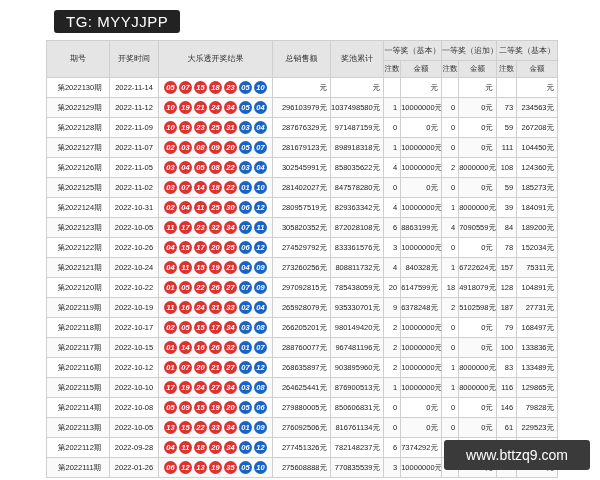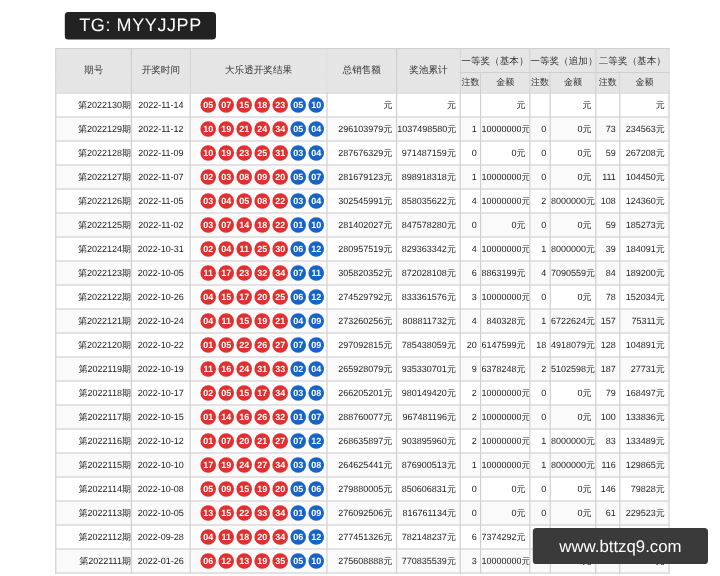--- a/index.html
+++ b/index.html
@@ -51,26 +51,26 @@
     overflow:hidden;
   }
   thead th{
     background:#e5e5e5;
     font-weight:normal;
     color:#333;
     font-size:8px;
     line-height:1.25;
   }
   thead th.sub{height:16px;font-size:7.5px;}
-  td.issue{text-align:right;padding-left:3px;font-size:7.5px;}
+  td.issue{text-align:center;padding-left:3px;font-size:7.5px;}
   td.date{font-size:7.5px;}
   td.money{text-align:right;padding-right:3px;}
   td.num{text-align:right;padding-right:3px;}
   td.balls{padding:0 2px;}
-  .ballrow{display:flex;justify-content:flex-end;align-items:center;gap:2px;}
+  .ballrow{display:flex;justify-content:center;align-items:center;gap:2px;font-style:italic;}
   .ball{
     display:inline-flex;align-items:center;justify-content:center;
     width:13px;height:13px;border-radius:50%;
     color:#ffffff;font-size:7.5px;font-weight:bold;
     line-height:1;
   }
   .ball.red{background:#e03131;}
   .ball.blue{background:#1864c6;}
   tbody tr:nth-child(even){background:#fafafa;}
 </style>

